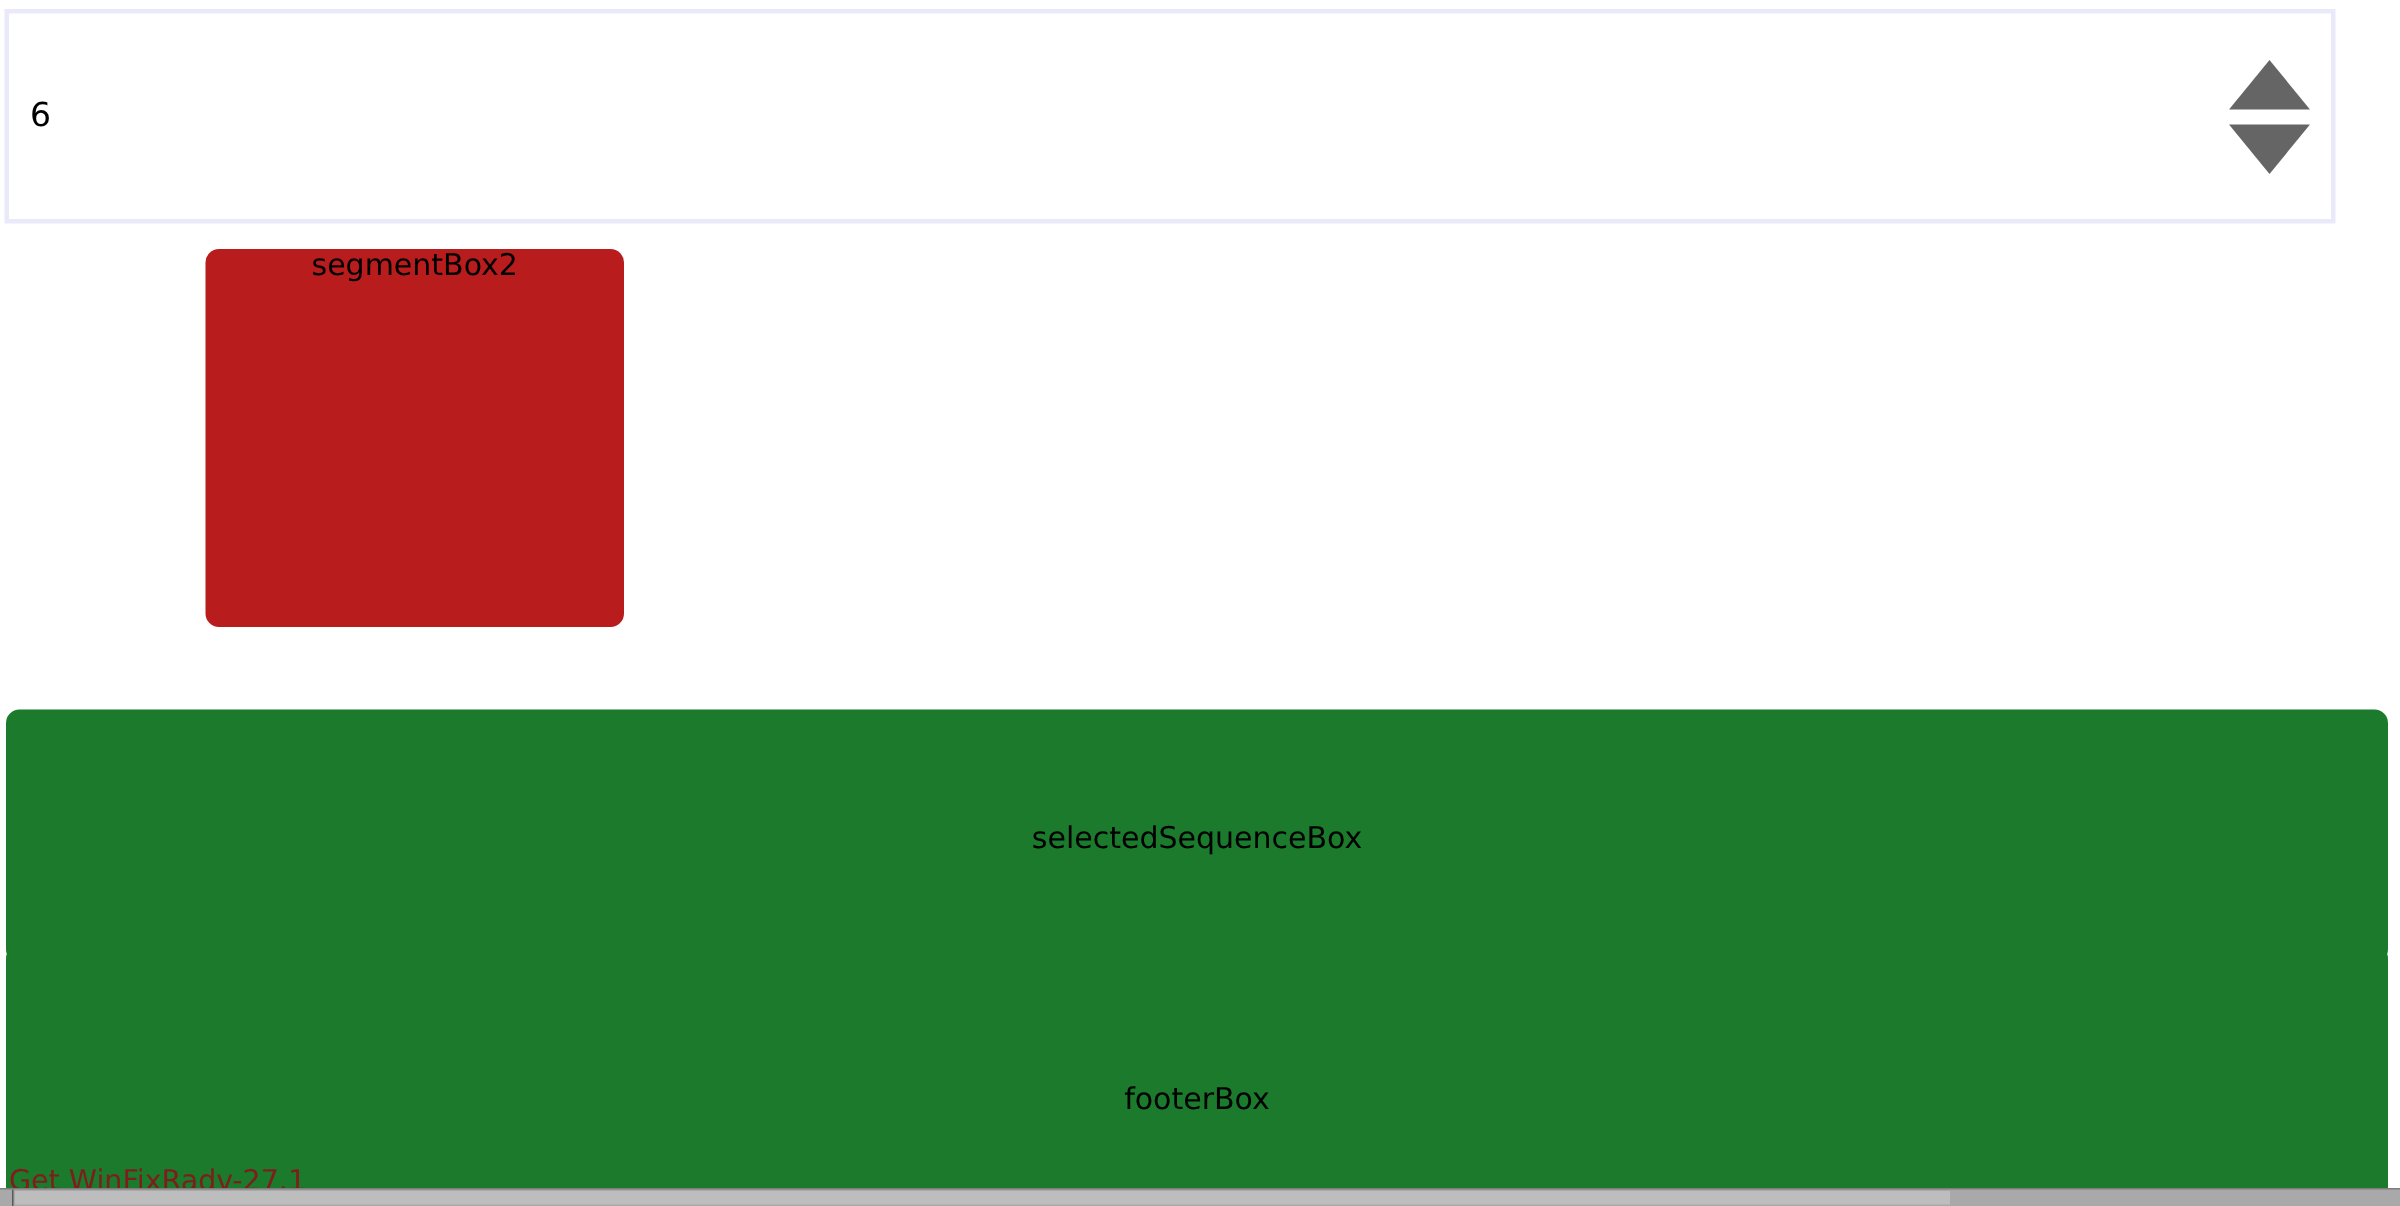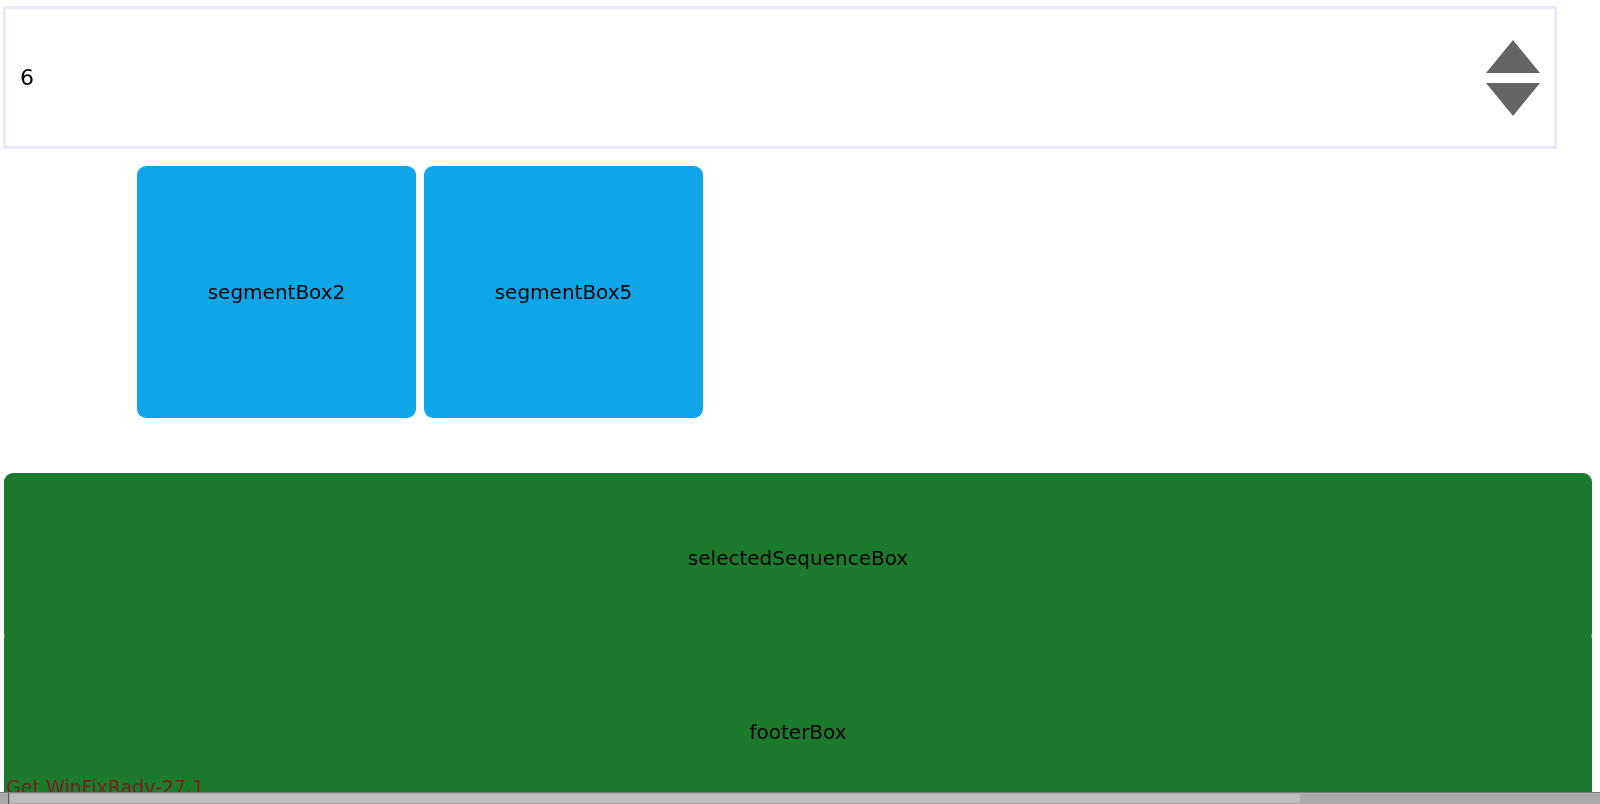--- a/index.html
+++ b/index.html
@@ -67,24 +67,24 @@
     position: absolute;
     left: 137px;
     top: 166px;
     height: 304px;
     display: flex;
     gap: 8px;
   }
   .segment-box {
     width: 279px;
     height: 252px;
-    background: #0ea5e9;
+    background: #b91c1c;
     border-radius: 9px;
     display: flex;
-    align-items: center;
+    align-items: flex-start;
     justify-content: center;
     flex: 0 0 auto;
   }
   .segment-box .label {
     color: #000000;
     font-size: 20px;
     line-height: 1;
     white-space: nowrap;
   }
 
@@ -159,23 +159,20 @@
   <div class="spin-buttons">
     <div class="tri tri-up"></div>
     <div class="tri tri-down"></div>
   </div>
 </div>
 
 <div class="segments-row">
   <div class="segment-box">
     <span class="label">segmentBox2</span>
   </div>
-  <div class="segment-box">
-    <span class="label">segmentBox5</span>
-  </div>
 </div>
 
 <div class="wide-bar" id="selected-sequence-box">
   <span class="label">selectedSequenceBox</span>
 </div>
 
 <div class="wide-bar" id="footer-box">
   <span class="label">footerBox</span>
 </div>
 

